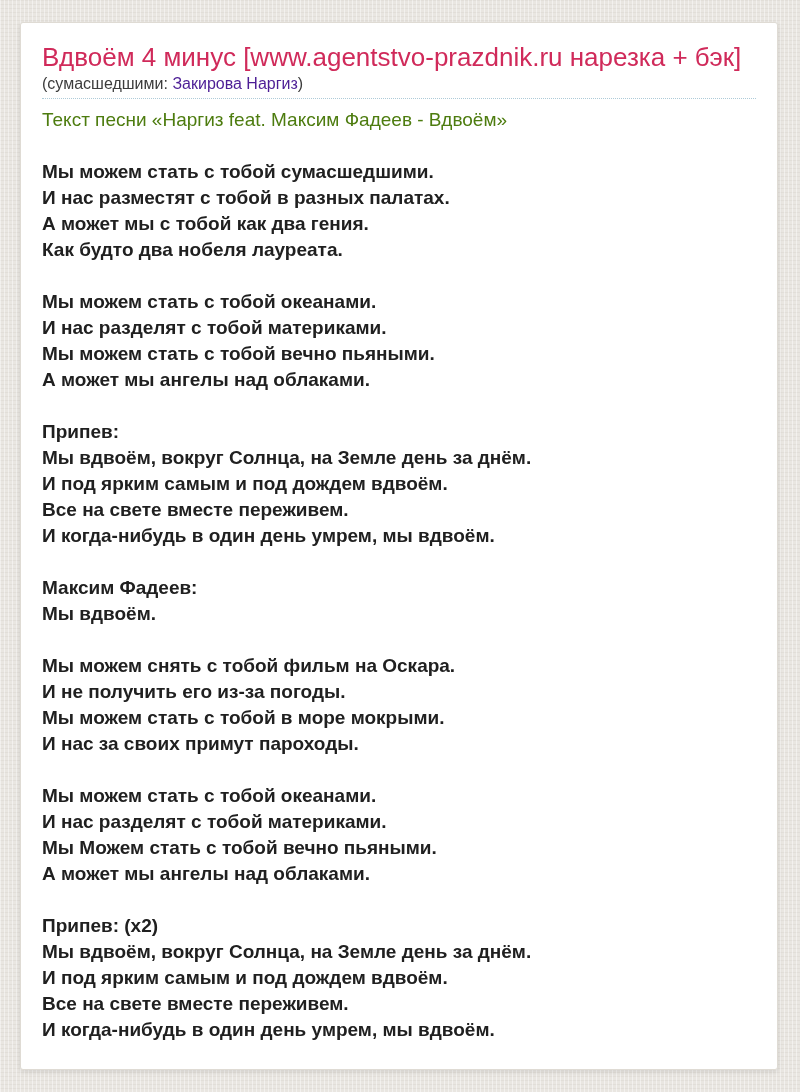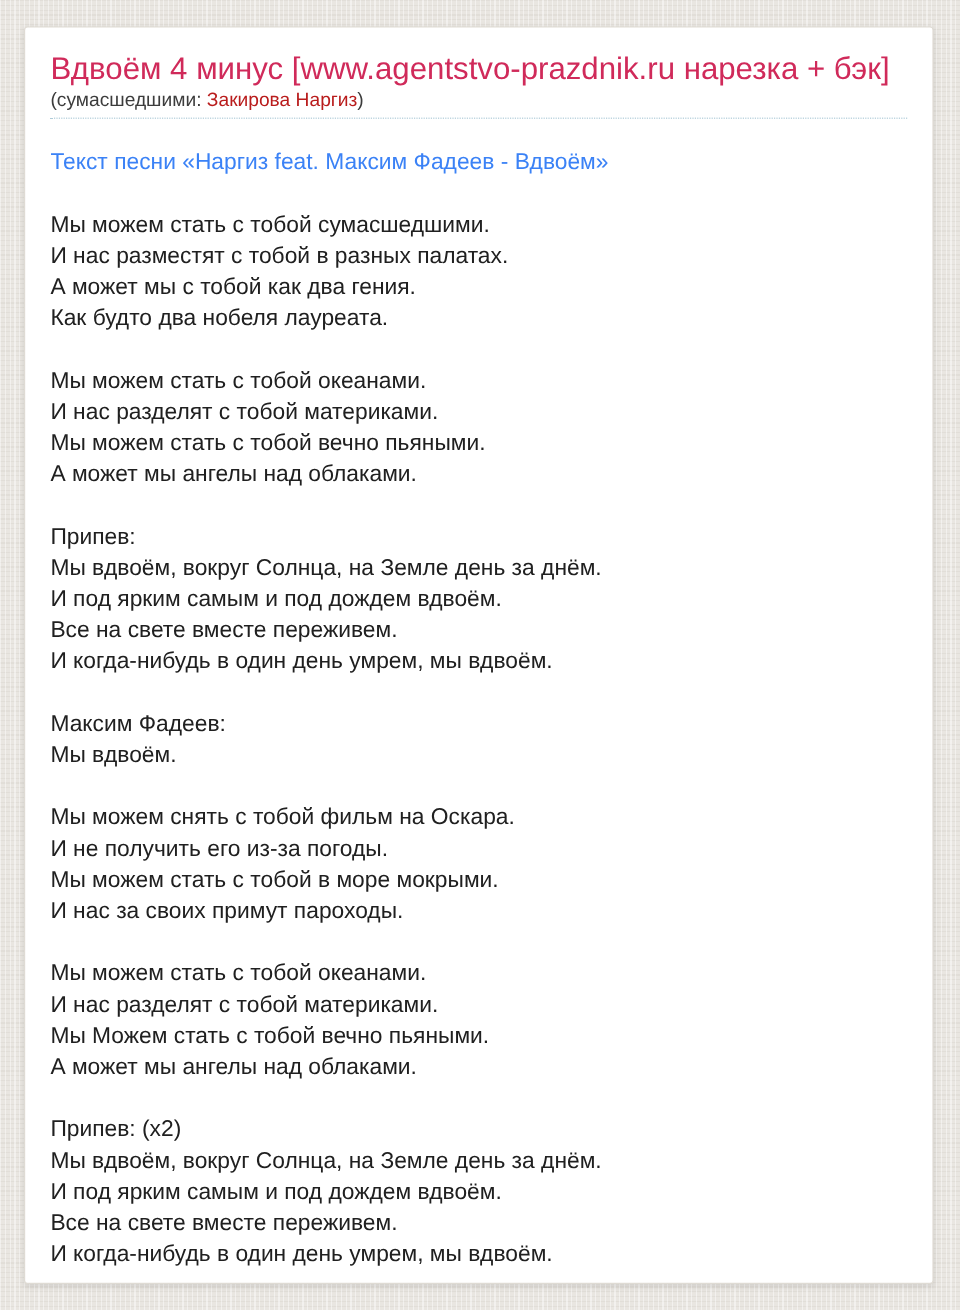--- a/index.html
+++ b/index.html
@@ -41,36 +41,37 @@
     font-weight: normal;
     color: #d02a5a;
     white-space: nowrap;
   }
   .artist {
     font-size: 16px;
     line-height: 22px;
     color: #3c3c3c;
   }
   .artist-link {
-    color: #b91c1c;
+    color: #4c1d95;
     text-decoration: none;
     cursor: pointer;
   }
   .lyrics-heading {
-    margin: 24px 0 0 0;
+    margin: 8px 0 0 0;
     font-size: 19px;
     line-height: 26px;
-    color: #3b82f6;
+    color: #4d7c0f;
   }
   .lyrics-text {
     margin-top: 26px;
     font-size: 19px;
     line-height: 26px;
     color: #202020;
     white-space: pre-line;
+    font-weight: bold;
   }
 </style>
 </head>
 <body>
 
 <div class="card">
 
   <div class="header">
     <h1 class="title">Вдвоём 4 минус [www.agentstvo-prazdnik.ru нарезка + бэк]</h1>
     <div class="artist">

